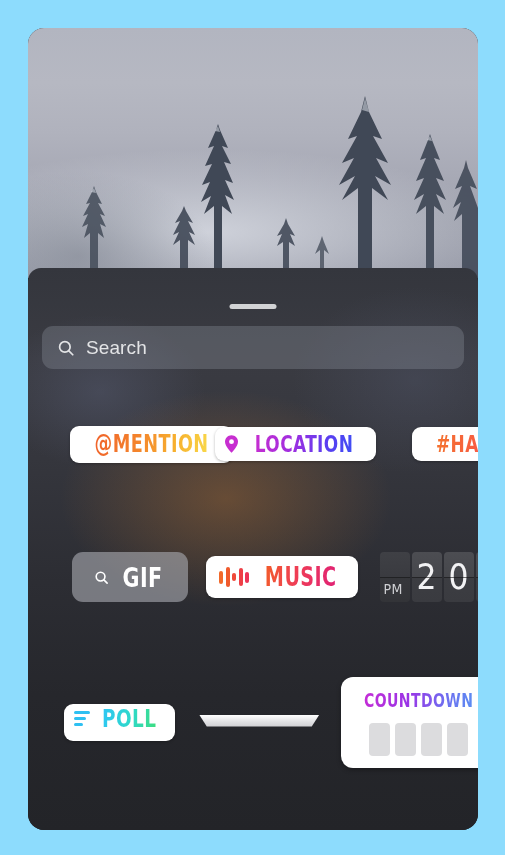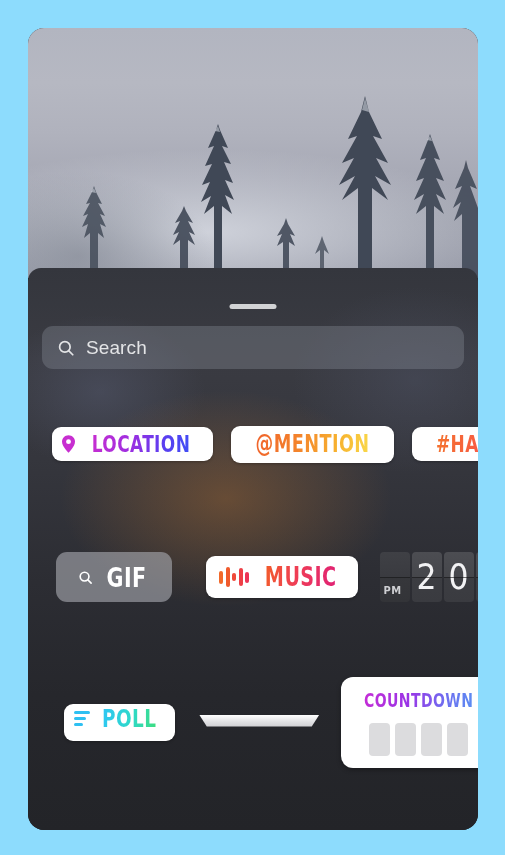--- a/index.html
+++ b/index.html
@@ -158,21 +158,21 @@
 
   #sticker-mention { left: 42px; }
   #sticker-mention .pill { height: 37px; padding: 0 12px; }
   #mention-label { font-size: 24px; background-image: linear-gradient(100deg,#f0622a 0%,#f4862c 40%,#f7b32f 72%,#f9d94a 100%); }
 
   #sticker-hashtag { left: 60px; }
   #sticker-hashtag .pill { height: 34px; padding: 0 12px; }
   #hashtag-label { font-size: 23px; background-image: linear-gradient(100deg,#f4742f 0%,#f7603f 34%,#f9526a 68%,#f95a93 100%); }
 
   
-  #sticker-gif { left: 28px; align-items: flex-end; }
+  #sticker-gif { left: 44px; align-items: flex-end; }
   #gif-box {
     height: 50px;
     padding: 0 22px;
     border-radius: 11px;
     background: rgba(168,170,176,.62);
     display: flex;
     align-items: center;
     gap: 10px;
   }
   #gif-label {
@@ -212,21 +212,21 @@
     content:"";
     position:absolute; left:0; right:0; top:50%;
     height:1px; background: rgba(20,20,22,.6);
   }
   #tile-ampm {
     background: linear-gradient(180deg,#3f4045 0%,#3a3b40 49%,#36373b 51%,#333438 100%);
     align-items: flex-end;
     justify-content: flex-start;
     padding: 0 0 5px 4px;
   }
-  #ampm-label { font-size: 11px; font-weight: bold; color: #cfd0d3; letter-spacing: .4px; }
+  #ampm-label { font-size: 14px; font-weight: normal; color: #cfd0d3; letter-spacing: .4px; }
 
   
   #sticker-poll { left: 36px; }
   #sticker-poll .pill { height: 37px; padding: 0 13px 8px 10px; gap: 6px; }
   #poll-label { font-size: 25px; background-image: linear-gradient(100deg,#2ec5f5 0%,#2ed9c8 55%,#3edd7e 100%); }
   #poll-icon { display:flex; flex-direction: column; gap: 3px; align-items: flex-start; }
   #poll-icon i { display:block; height: 3px; border-radius: 2px; background: #2ec0f2; }
 
   #sticker-questions { left: 56px; }
   #questions-stack { position: relative; display: flex; flex-direction: column; align-items: center; }
@@ -300,33 +300,33 @@
     <div id="search-bar">
       <svg class="mag" viewBox="0 0 24 24" fill="none" stroke="#e3e4e6" stroke-width="2.3" stroke-linecap="round">
         <circle cx="10.5" cy="10.5" r="7"></circle>
         <line x1="15.8" y1="15.8" x2="21" y2="21"></line>
       </svg>
       <span id="search-placeholder">Search</span>
     </div>
 
     <div class="sticker-row" id="row-1">
 
+      <div class="sticker" id="sticker-mention">
+        <div class="pill">
+          <span class="grad-text" id="mention-label">@MENTION</span>
+        </div>
+      </div>
+
       <div class="sticker" id="sticker-location">
         <div class="pill">
           <svg id="pin-icon" viewBox="0 0 24 28">
             <path d="M12 0C6.2 0 1.6 4.6 1.6 10.4 1.6 18.2 12 28 12 28s10.4-9.8 10.4-17.6C22.4 4.6 17.8 0 12 0z" fill="#c72ed0"></path>
             <circle cx="12" cy="10.2" r="3.9" fill="#fff"></circle>
           </svg>
           <span class="grad-text" id="loc-label">LOCATION</span>
-        </div>
-      </div>
-
-      <div class="sticker" id="sticker-mention">
-        <div class="pill">
-          <span class="grad-text" id="mention-label">@MENTION</span>
         </div>
       </div>
 
       <div class="sticker" id="sticker-hashtag">
         <div class="pill">
           <span class="grad-text" id="hashtag-label">#HASHTAG</span>
         </div>
       </div>
 
     </div>

